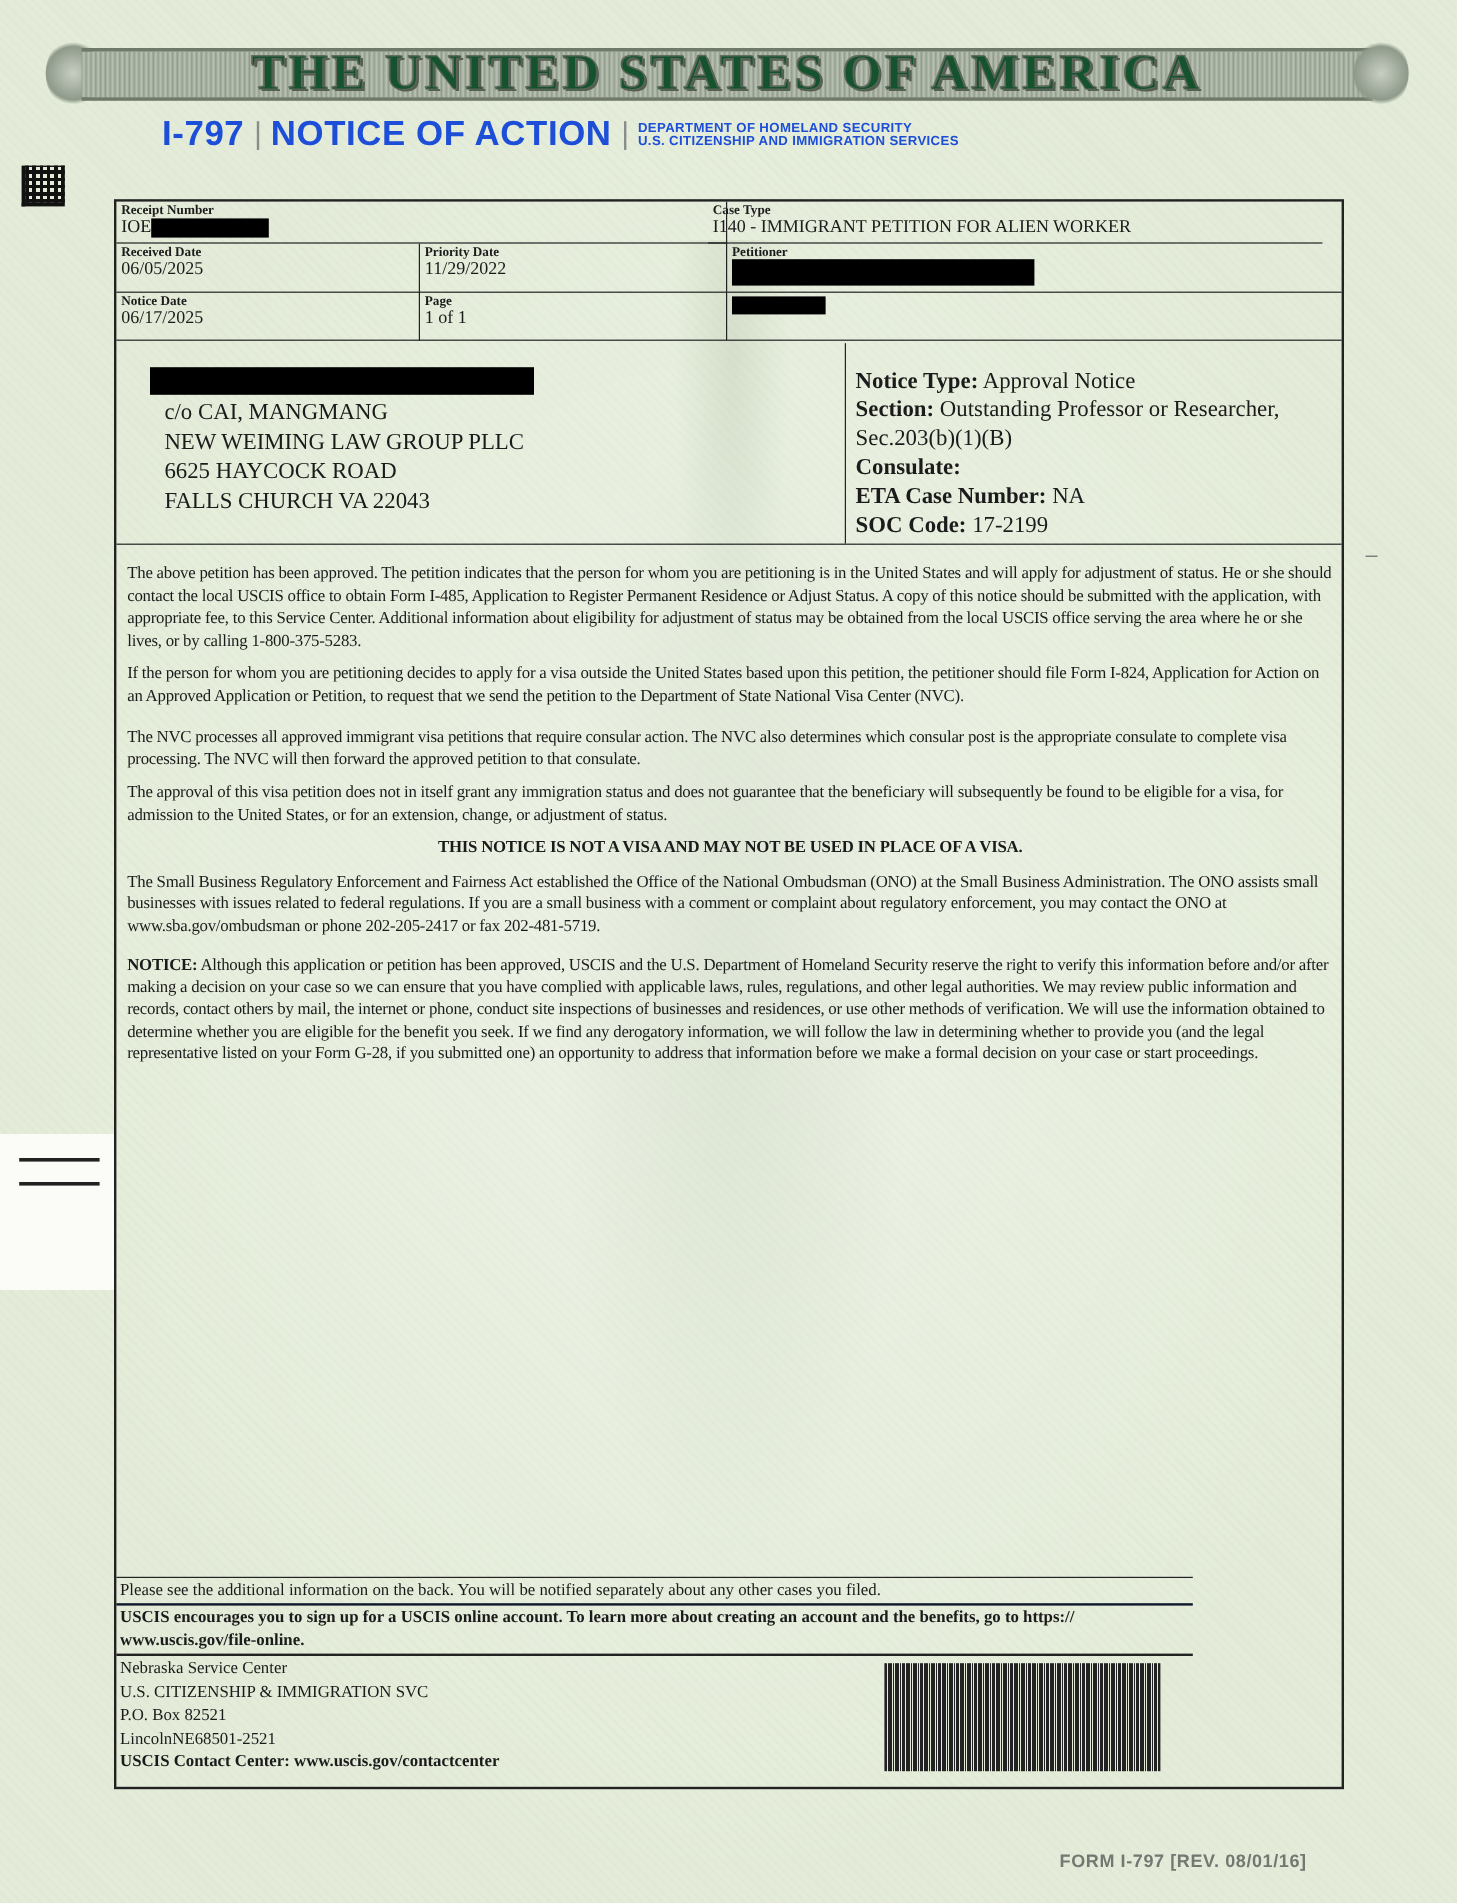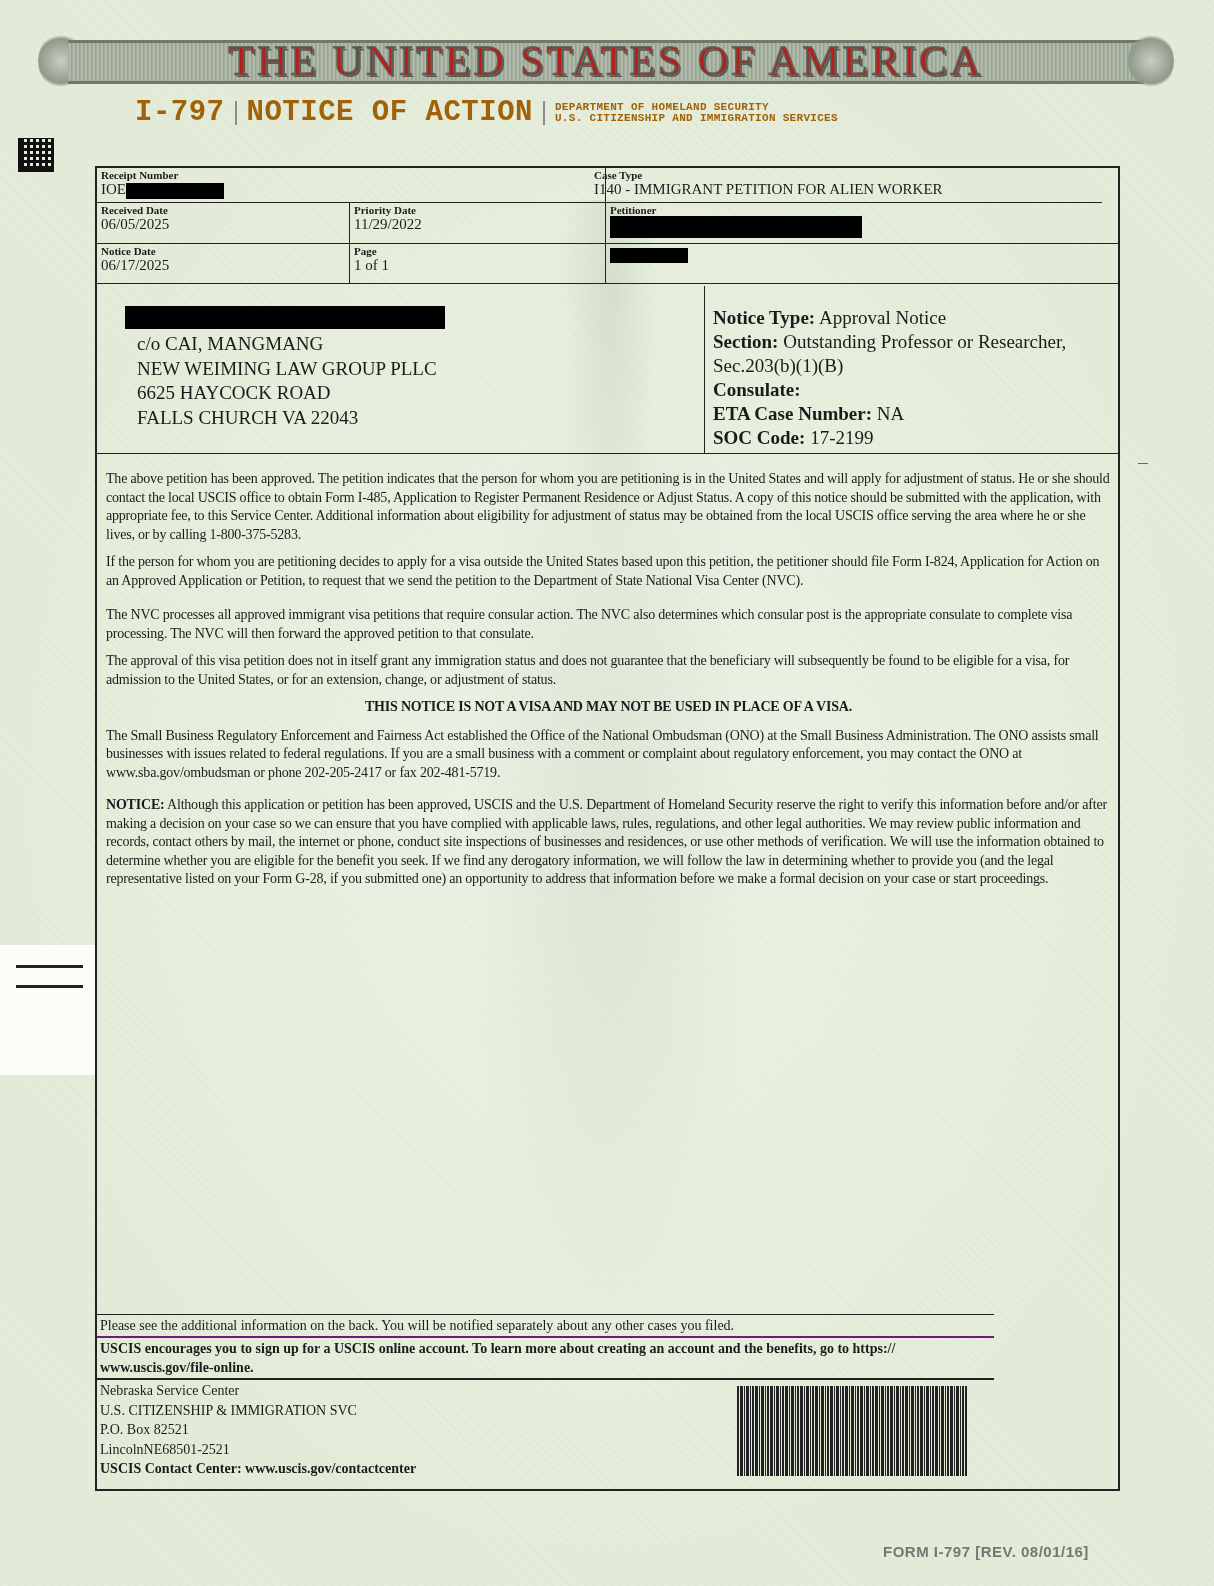--- a/index.html
+++ b/index.html
@@ -34,28 +34,28 @@
     .banner-band {
       position: absolute; left: 30px; right: 30px; top: 8px; bottom: 6px;
       background: repeating-linear-gradient(90deg, #9ba596 0px, #b9c2b3 2px, #8e998a 4px);
       border-top: 3px solid #6f7a6b; border-bottom: 3px solid #6f7a6b;
     }
     .banner-end {
       position: absolute; top: 0; width: 46px; height: 58px; border-radius: 50%;
       background: radial-gradient(circle, #c8cfc2 0%, #8f9a8b 60%, transparent 70%);
     }
     .banner-title {
-      position: relative; font-family: "Liberation Serif", serif; font-weight: normal;
-      font-size: 42px; letter-spacing: 3px; color: #b91c1c;
+      position: relative; font-family: "Liberation Serif", serif; font-weight: bold;
+      font-size: 42px; letter-spacing: 3px; color: #14532d;
       text-shadow: 2px 2px 0 #555e52, -1px -1px 0 #6a7467;
       -webkit-text-stroke: 1px #5b6558;
     }
     .form-heading {
       position: absolute; left: 135px; top: 96px; display: flex; align-items: center;
-      font-family: Liberation Mono, monospace; color: #a16207;
+      font-family: Liberation Sans, sans-serif; color: #1d4ed8;
     }
     .form-number { font-size: 29px; font-weight: bold; letter-spacing: 0.5px; }
     .form-sep { width: 2px; height: 24px; background: #8a8e8a; margin: 0 10px; }
     .form-title { font-size: 29px; font-weight: bold; letter-spacing: 0.5px; }
     .dept-block { font-size: 11px; font-weight: bold; line-height: 11px; letter-spacing: 0.3px; }
 
     .datamatrix {
       position: absolute; left: 18px; top: 138px; width: 36px; height: 34px;
       background:
         repeating-linear-gradient(0deg, #111 0 3px, transparent 3px 6px),
@@ -83,21 +83,21 @@
     .body-text {
       position: absolute; left: 9px; top: 302px; width: 1005px;
       font-size: 14px; line-height: 18.5px; letter-spacing: -0.2px;
     }
     .body-text p { margin-bottom: 9px; }
     .body-text p.tight { margin-bottom: 16px; }
     .body-text .center-bold { text-align: center; font-weight: bold; margin: 8px 0 10px; font-size: 14px; }
 
     .footer-rows { position: absolute; left: 0; top: 1146px; width: 897px; }
     .frow { border-top: 1.5px solid #222; padding: 1px 3px; font-size: 14px; line-height: 19px; }
-    .frow.bold { font-weight: bold; border-top: 2px solid #701a75; }
+    .frow.bold { font-weight: bold; border-top: 2px solid #0f172a; }
     .frow.addr { position: relative; height: 103px; border-top: 2px solid #222; line-height: 19.5px; }
     .barcode {
       position: absolute; left: 640px; top: 6px; width: 230px; height: 90px;
       background: repeating-linear-gradient(90deg,
         #222 0 2px, #e4ecd9 2px 3px, #222 3px 4px, #222 4px 6px, #e4ecd9 6px 7px,
         #222 7px 8px, #e4ecd9 8px 9px, #222 9px 12px, #e4ecd9 12px 13px, #222 13px 14px, #e4ecd9 14px 15px);
     }
     .form-rev {
       position: absolute; left: 883px; top: 1543px;
       font-family: "Liberation Sans", sans-serif; font-weight: bold; font-size: 15px; color: #737873; letter-spacing: 0.5px;

